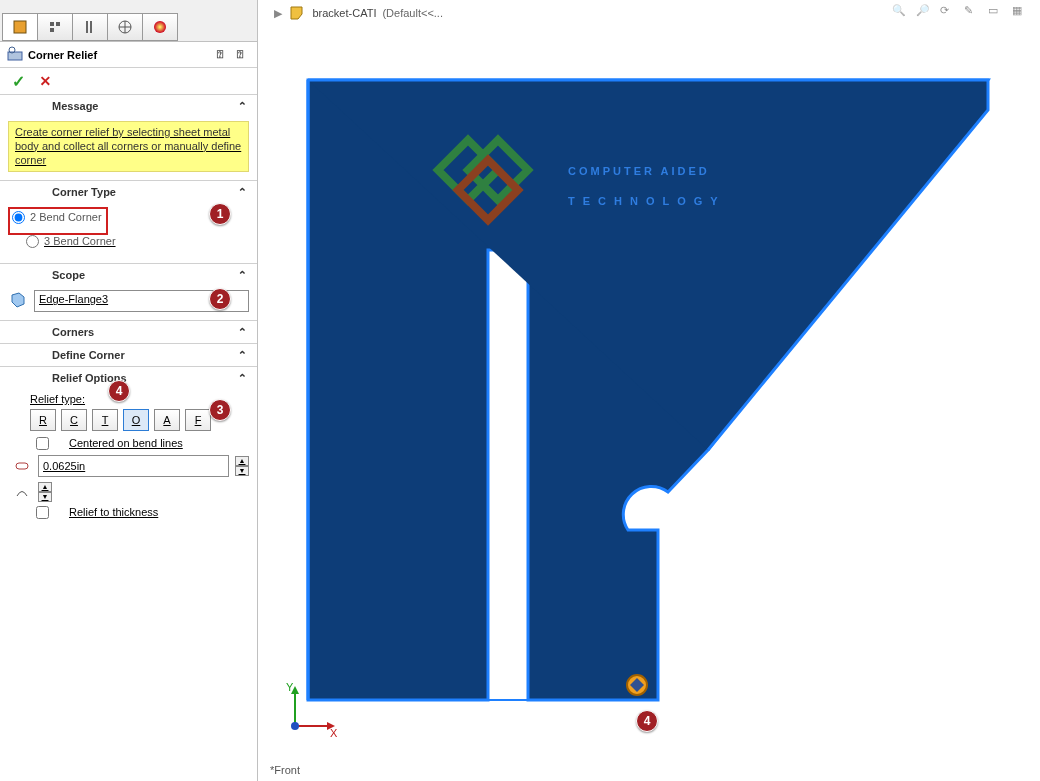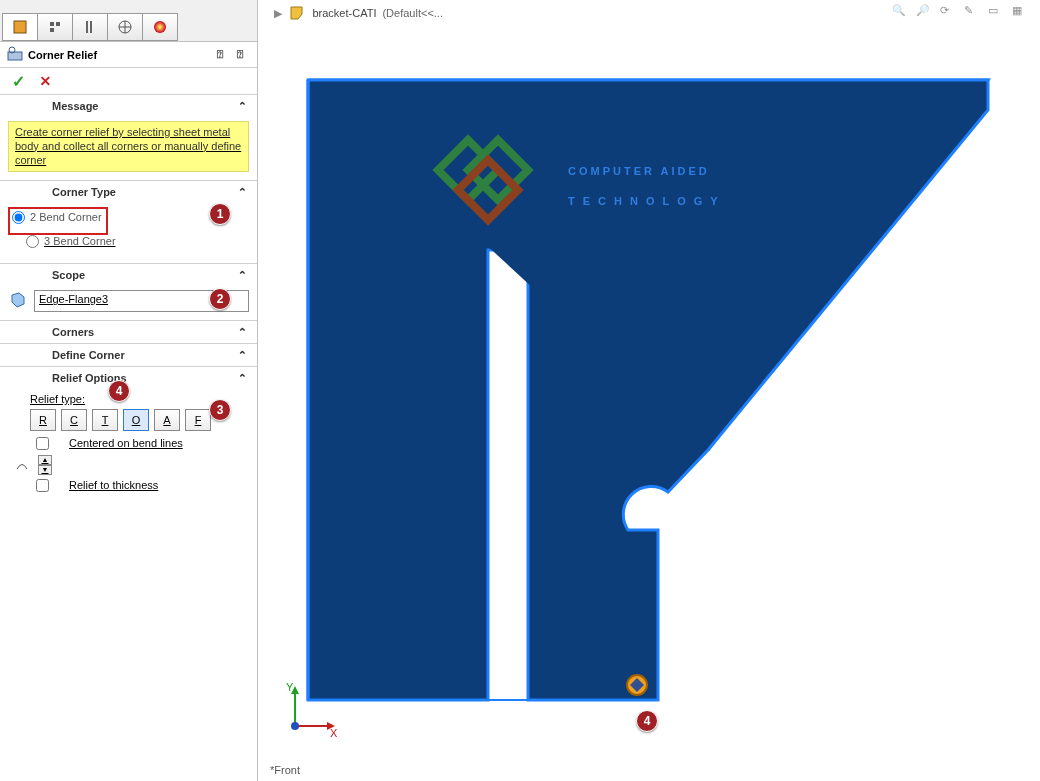--- a/index.html
+++ b/index.html
@@ -211,20 +211,32 @@
         <div class="ri">
             <span>A</span>
           </div>
         <div class="ri">
             <span>F</span>
           </div>
       </div>
       <div class="chk-row">
         <input type="checkbox" style="">
         <span>Centered on bend lines</span>
+      </div>
+      <div class="dim-row">
+        <span class="dim-ico">
+            <svg width="16" height="16">
+              <rect x="2" y="5" width="12" height="6" rx="3" fill="none" stroke="#b04040"></rect>
+            </svg>
+          </span>
+        <input class="dim-input" value="0.0625in" style="">
+        <div class="spinner">
+            <div class="spin-btn">▲</div>
+            <div class="spin-btn">▼</div>
+          </div>
       </div>
       <div class="dim-row">
         <span class="dim-ico">
             <svg width="16" height="16">
               <path d="M3 12 Q8 3 13 12" fill="none" stroke="#555"></path>
             </svg>
           </span>
         <div class="spinner">
             <div class="spin-btn">▲</div>
             <div class="spin-btn">▼</div>

